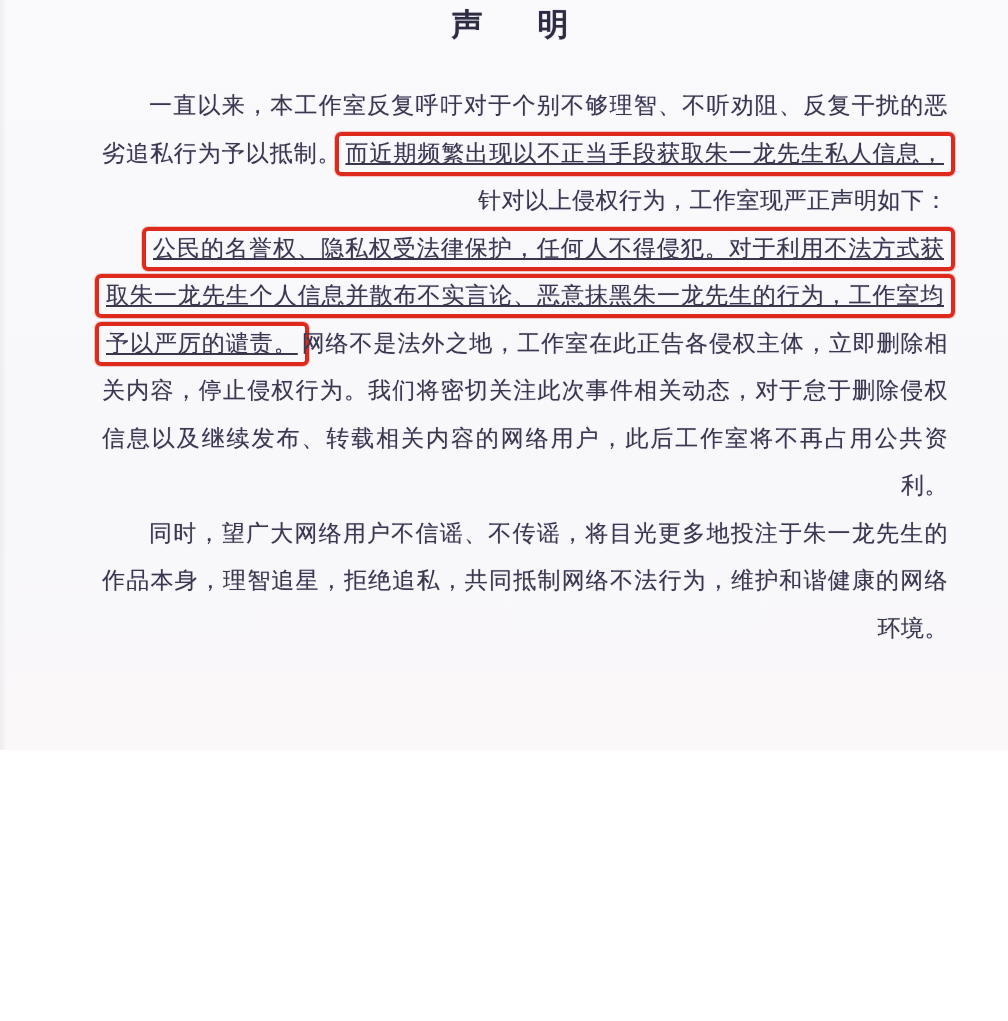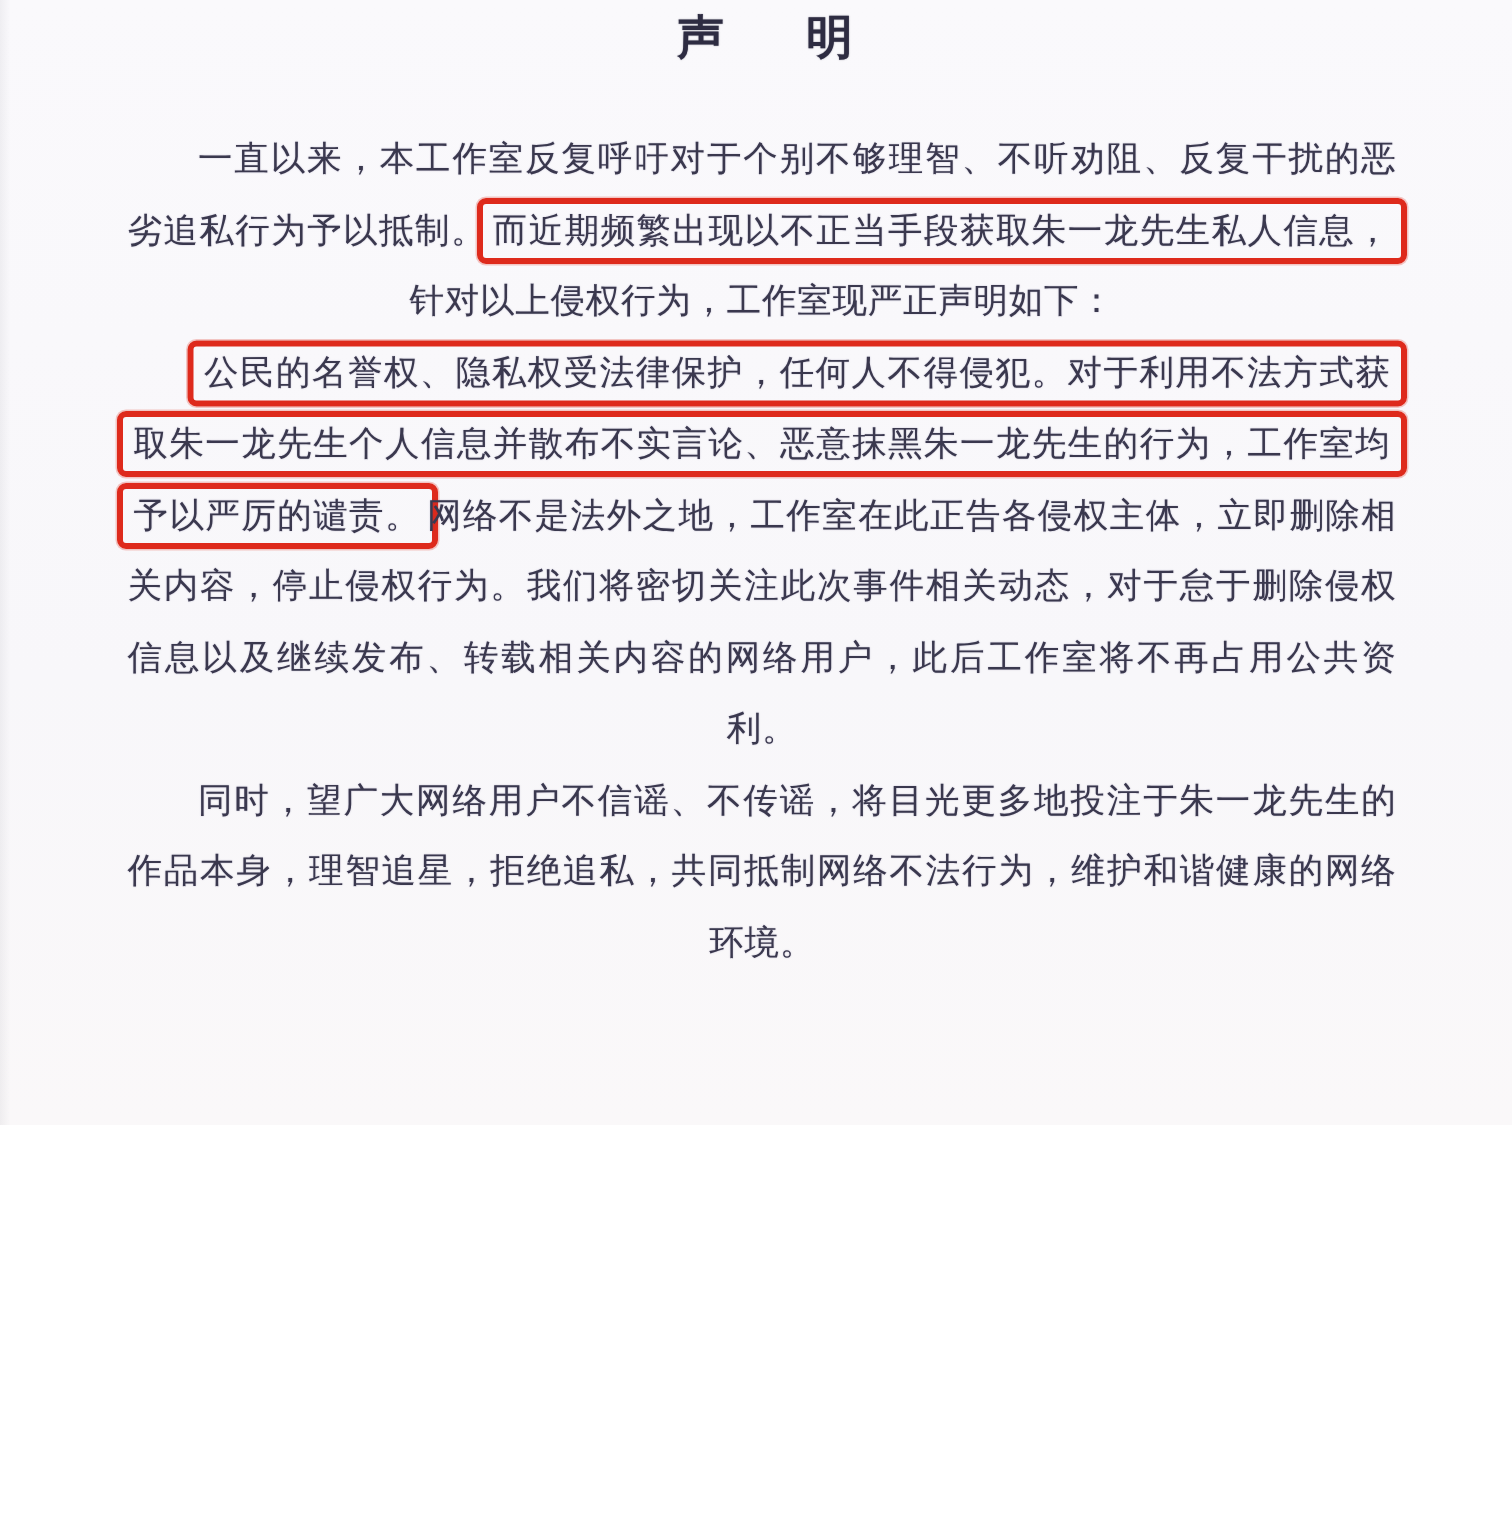--- a/index.html
+++ b/index.html
@@ -23,41 +23,42 @@
     background:linear-gradient(to right,rgba(140,140,150,0.10),rgba(255,255,255,0));
     pointer-events:none;
   }
   .doc-title{
     position:absolute;top:4px;left:0;width:100%;
     text-align:center;font-size:31px;font-weight:bold;
     color:#2e2c42;letter-spacing:12px;
     text-shadow:0 0 1px rgba(46,44,66,.55);
   }
   .doc-body{
-    position:absolute;top:82px;left:85px;width:846px;
+    position:absolute;top:82px;left:102px;width:846px;
     font-size:23px;color:#3a384e;
     text-shadow:0 0 1px rgba(70,62,110,.40);
     letter-spacing:.5px;
   }
   .line{
     line-height:47.5px;height:47.5px;white-space:nowrap;
-    text-align:center;
+    text-align:right;
   }
   .line.fill{
     text-align:justify;text-align-last:justify;text-justify:inter-character;
     white-space:normal;
   }
   .line.indent{ text-indent:47px; }
   .seg{ }
   .redbox{
     border:4px solid var(--hl,#de2a1c);
     border-radius:6px;
     padding:5px 7px 6px;
     margin:-5px -7px -6px;
     box-shadow:0 0 0 1px rgba(222,42,28,.25);
+    text-decoration:underline;
   }
   .closing{
     position:absolute;top:831px;left:116px;
     font-size:23px;color:#3a384e;letter-spacing:1px;
     text-shadow:0 0 1px rgba(70,62,110,.40);
   }
   .stamp{
     position:absolute;left:630px;top:894px;width:290px;height:300px;z-index:1;
   }
   .signature{

